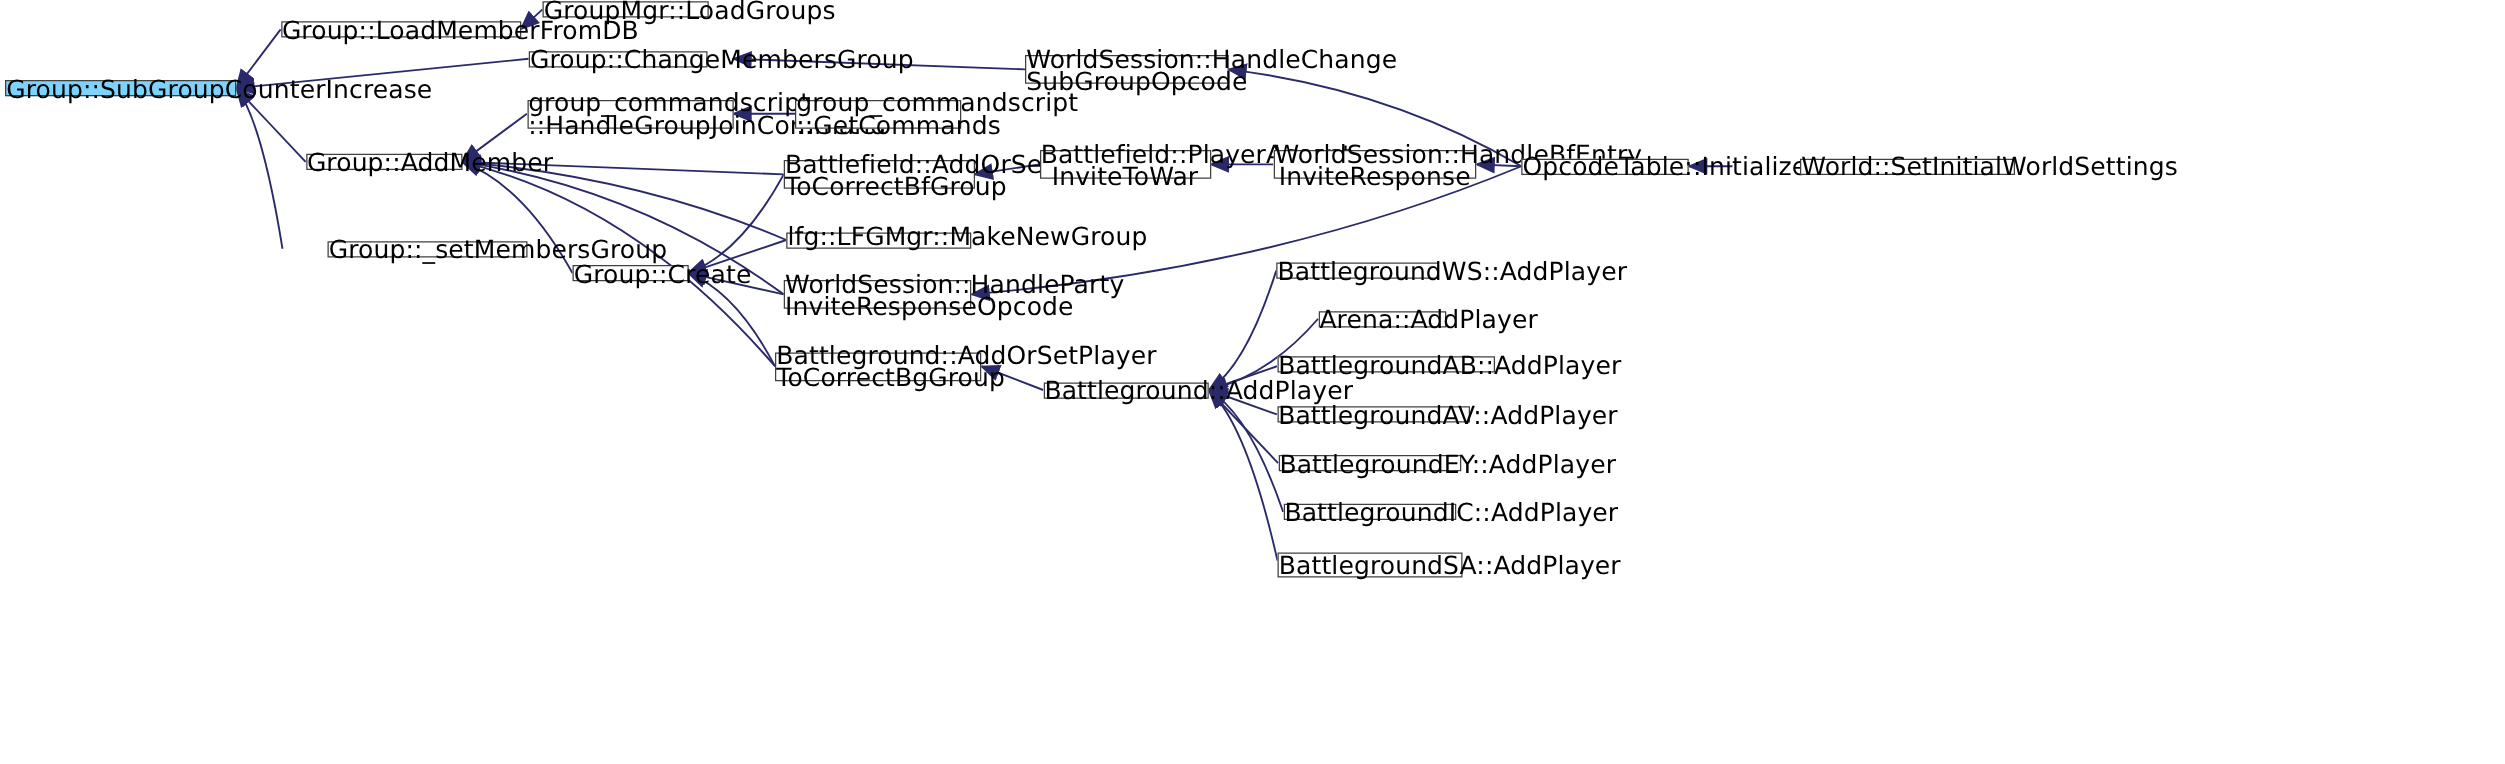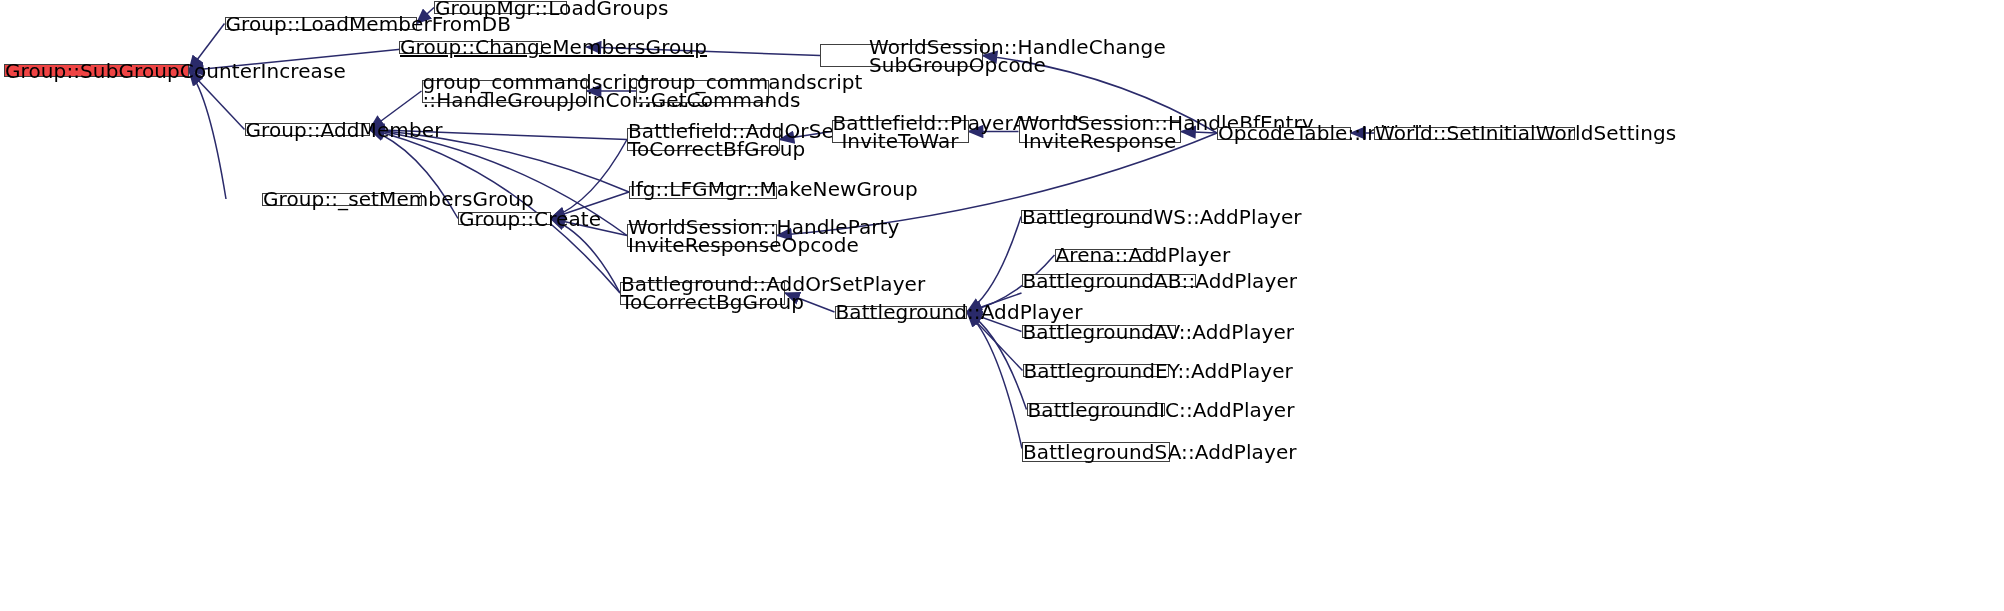--- a/index.html
+++ b/index.html
@@ -33,21 +33,21 @@
     line-height: 18px;
     display: flex;
     align-items: center;
     justify-content: center;
     text-align: center;
     white-space: pre;
     letter-spacing: 0.1px;
     z-index: 5;
   }
   .node.highlight {
-    background: #ef4444;
+    background: #7dd3fc;
     border-color: #404040;
   }
   .node .lbl {
     display: block;
     width: 100%;
   }
 </style>
 </head>
 <body>
 
@@ -89,45 +89,45 @@
         <path d="M 1021.5 331.5 L 967 312" marker-end="url(#arrow)"></path>
         <path d="M 1022.5 370.5 L 967 312" marker-end="url(#arrow)"></path>
         <path d="M 1026.5 409.5 Q 999.725 331.5 967 312" marker-end="url(#arrow)"></path>
         <path d="M 1022 448.5 Q 997.25 339.3 967 312" marker-end="url(#arrow)"></path>
       </g>
   </svg>
   <div id="node-layer">
       <div class="node highlight" style="left: 4px; top: 64px; width: 185px; height: 13px;"><span class="lbl">Group::SubGroupCounterIncrease</span></div>
       <div class="node" style="left: 224.5px; top: 17px; width: 192px; height: 13px; align-items: center;"><span class="lbl">Group::LoadMemberFromDB</span></div>
       <div class="node" style="left: 434px; top: 1px; width: 132.5px; height: 13px;"><span class="lbl">GroupMgr::LoadGroups</span></div>
-      <div class="node" style="left: 399px; top: 40.5px; width: 143px; height: 13px; text-decoration: underline;"><span class="lbl">Group::ChangeMembersGroup</span></div>
+      <div class="node" style="left: 423px; top: 40.5px; width: 143px; height: 13px;"><span class="lbl">Group::ChangeMembersGroup</span></div>
       <div class="node" style="left: 421.5px; top: 79.5px; width: 165px; height: 23px;"><span class="lbl">group_commandscript
 ::HandleGroupJoinCommand</span></div>
       <div class="node" style="left: 636px; top: 79.5px; width: 133px; height: 23px;"><span class="lbl">group_commandscript
 ::GetCommands</span></div>
       <div class="node" style="left: 244.5px; top: 123px; width: 125px; height: 13px;"><span class="lbl">Group::AddMember</span></div>
       <div class="node" style="left: 226px; top: 192.5px; width: 160px; height: 13px; margin-left: 36px;"><span class="lbl">Group::_setMembersGroup</span></div>
       <div class="node" style="left: 627px; top: 128px; width: 152.5px; height: 23px;"><span class="lbl">Battlefield::AddOrSetPlayer
 ToCorrectBfGroup</span></div>
       <div class="node" style="left: 629px; top: 185.5px; width: 148px; height: 13px; align-items: flex-end;"><span class="lbl">lfg::LFGMgr::MakeNewGroup</span></div>
       <div class="node" style="left: 458px; top: 212px; width: 92.5px; height: 13px;"><span class="lbl">Group::Create</span></div>
       <div class="node" style="left: 627px; top: 224px; width: 150px; height: 23px;"><span class="lbl">WorldSession::HandleParty
 InviteResponseOpcode</span></div>
       <div class="node" style="left: 620px; top: 281.5px; width: 165px; height: 23px;"><span class="lbl">Battleground::AddOrSetPlayer
 ToCorrectBgGroup</span></div>
-      <div class="node" style="left: 820px; top: 44px; width: 162.5px; height: 23px; padding-left: 48px;"><span class="lbl">WorldSession::HandleChange
+      <div class="node" style="left: 820px; top: 44px; width: 162.5px; height: 23px;"><span class="lbl">WorldSession::HandleChange
 SubGroupOpcode</span></div>
       <div class="node" style="left: 831.5px; top: 120px; width: 137px; height: 23px;"><span class="lbl">Battlefield::PlayerAccept
 InviteToWar</span></div>
       <div class="node" style="left: 1018.5px; top: 120px; width: 162.5px; height: 23px; justify-content: flex-end;"><span class="lbl">WorldSession::HandleBfEntry
 InviteResponse</span></div>
       <div class="node" style="left: 1217px; top: 126.5px; width: 134px; height: 13px;"><span class="lbl">OpcodeTable::Initialize</span></div>
-      <div class="node" style="left: 1374px; top: 126.5px; width: 201px; height: 13px;"><span class="lbl">World::SetInitialWorldSettings</span></div>
+      <div class="node" style="left: 1440px; top: 126.5px; width: 172px; height: 13px;"><span class="lbl">World::SetInitialWorldSettings</span></div>
       <div class="node" style="left: 834.5px; top: 305.5px; width: 132.5px; height: 13px;"><span class="lbl">Battleground::AddPlayer</span></div>
       <div class="node" style="left: 1021px; top: 210px; width: 130px; height: 13px; justify-content: flex-end;"><span class="lbl">BattlegroundWS::AddPlayer</span></div>
       <div class="node" style="left: 1054.5px; top: 248.5px; width: 102.5px; height: 13px;"><span class="lbl">Arena::AddPlayer</span></div>
-      <div class="node" style="left: 1021.5px; top: 274px; width: 174px; height: 13px;"><span class="lbl">BattlegroundAB::AddPlayer</span></div>
+      <div class="node" style="left: 1021.5px; top: 285px; width: 174px; height: 13px;"><span class="lbl">BattlegroundAB::AddPlayer</span></div>
       <div class="node" style="left: 1021.5px; top: 325px; width: 154px; height: 13px;"><span class="lbl">BattlegroundAV::AddPlayer</span></div>
       <div class="node" style="left: 1022.5px; top: 364px; width: 146.5px; height: 13px;"><span class="lbl">BattlegroundEY::AddPlayer</span></div>
       <div class="node" style="left: 1026.5px; top: 403px; width: 138.5px; height: 13px;"><span class="lbl">BattlegroundIC::AddPlayer</span></div>
       <div class="node" style="left: 1022px; top: 442px; width: 147.5px; height: 20px;"><span class="lbl">BattlegroundSA::AddPlayer</span></div>
     </div>
 </div>
 
 </body></html>

